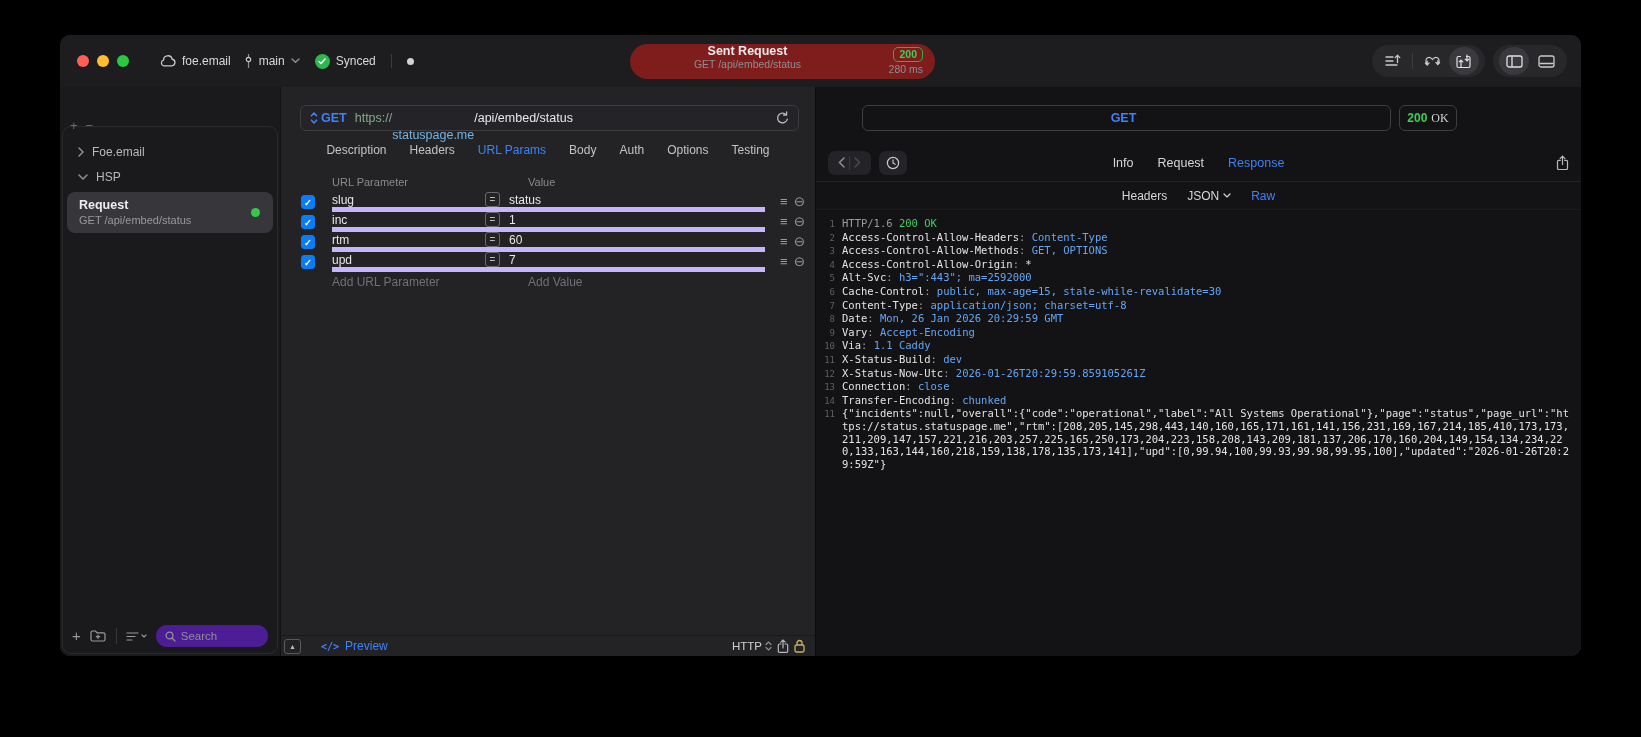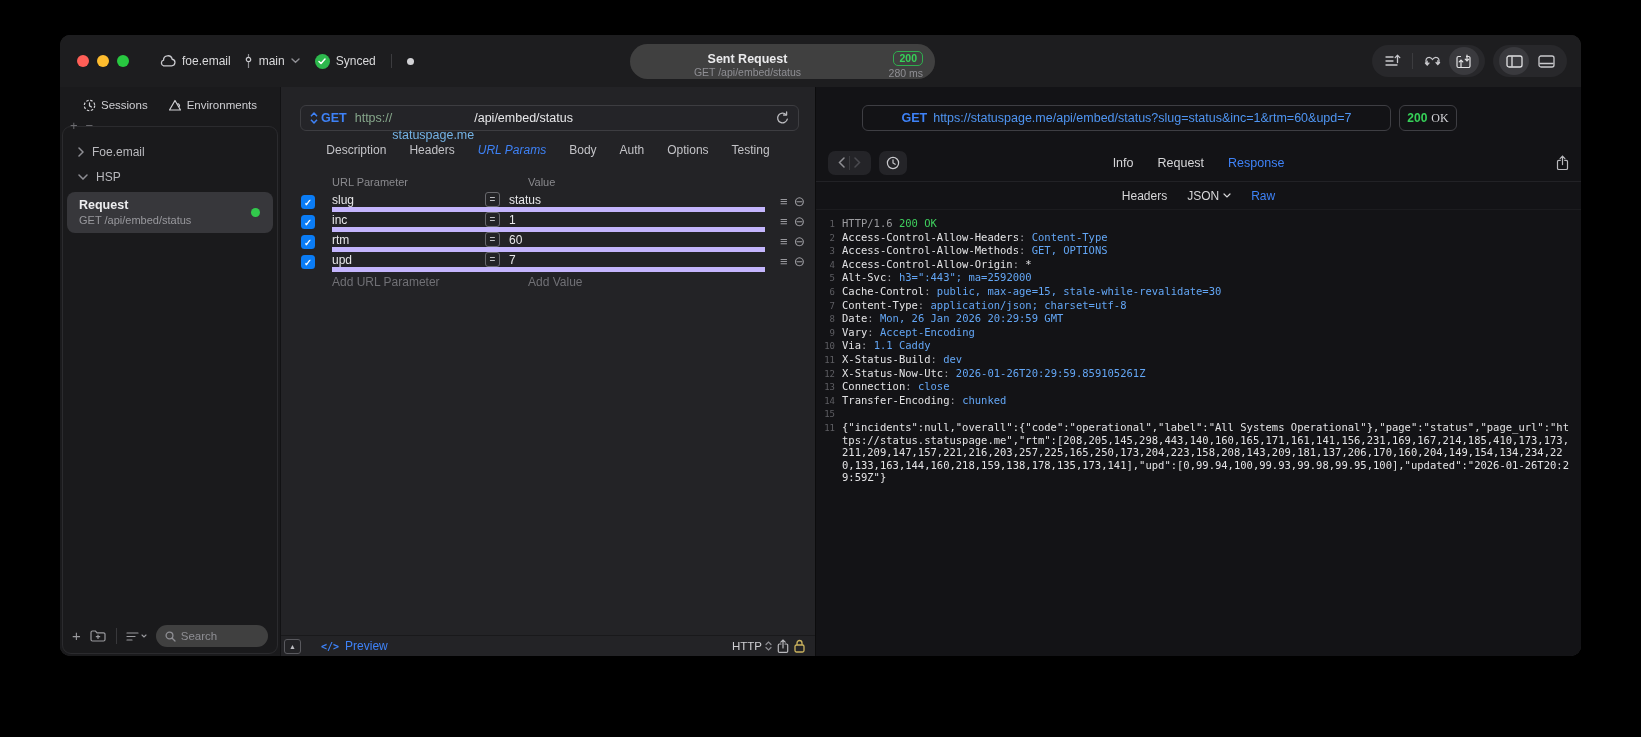--- a/index.html
+++ b/index.html
@@ -12,22 +12,22 @@
   
   .titlebar { height:52px; display:flex; align-items:center; position:relative; background:#1d1d1f; }
   .traffic { display:flex; gap:8px; margin-left:17px; }
   .light { width:12px; height:12px; border-radius:50%; }
   .tb-left { display:flex; align-items:center; gap:7px; margin-left:30px; font-size:12px; color:#d9d9db; }
   .tb-item { display:flex; align-items:center; gap:6px; }
   .tb-divider { width:1px; height:14px; background:#3c3c3f; margin:0 8px; }
   .white-dot { width:7px; height:7px; border-radius:50%; background:#d2d2d5; }
   .sync-badge { width:15px; height:15px; border-radius:50%; background:#2db84d; display:flex; align-items:center; justify-content:center; }
 
-  .center-pill { position:absolute; left:570px; top:9px; width:305px; height:35px; background:#404040;
-                 border-radius:18px; display:flex; align-items:flex-end; padding:0 12px; }
+  .center-pill { position:absolute; left:570px; top:9px; width:305px; height:35px; background:#7f1d1d;
+                 border-radius:18px; display:flex; align-items:flex-start; padding:0 12px; }
   .pill-text { position:absolute; left:0; right:70px; text-align:center; }
   .pill-title { font-size:12.5px; font-weight:600; color:#eaeaec; line-height:14px; }
   .pill-sub { font-size:10.5px; color:#8e8e93; line-height:13px; }
   .pill-right { margin-left:auto; text-align:right; }
   .code-badge { display:inline-block; border:1.5px solid #2fae4e; color:#36d158; font-size:10.5px; font-weight:600;
                 border-radius:5px; padding:0 5px; line-height:13px; }
   .pill-duration { font-size:10.5px; color:#8e8e93; line-height:12px; margin-top:1px; }
 
   .tb-right { position:absolute; right:14px; top:10px; display:flex; gap:8px; }
   .icon-group { background:#28282b; border-radius:16px; height:32px; display:flex; align-items:center; padding:0 6px; gap:2px; }
@@ -48,35 +48,35 @@
   .sb-plusminus { position:absolute; top:31px; left:10px; z-index:2; color:#6c6c70; font-size:13px; display:flex; gap:8px; }
   .sb-card { position:absolute; left:2px; right:2px; top:39px; bottom:2px; border:1px solid #2b2b2e; border-radius:9px; display:flex; flex-direction:column; }
   .tree { padding-top:12px; }
   .tree-item { height:25px; display:flex; align-items:center; padding-left:15px; gap:8px; font-size:12px; color:#b9b9bd; }
   .req-item { margin:3px 4px 0 4px; background:#37373b; border-radius:8px; padding:5px 12px 6px 12px; position:relative; }
   .req-item-title { font-size:12.5px; font-weight:600; color:#ededef; line-height:16px; }
   .req-item-sub { font-size:11px; color:#98989d; line-height:14px; }
   .green-dot { position:absolute; right:13px; top:50%; margin-top:-4.5px; width:9px; height:9px; border-radius:50%; background:#32c94c; }
   .sb-bottom { margin-top:auto; height:34px; display:flex; align-items:center; padding:0 9px; gap:9px; }
   .sb-bdivider { width:1px; height:16px; background:#38383b; }
-  .search-pill { flex:1; height:22px; background:#404040; border-radius:11px; display:flex; align-items:center; gap:5px; padding:0 9px; }
+  .search-pill { flex:1; height:22px; background:#4c1d95; border-radius:11px; display:flex; align-items:center; gap:5px; padding:0 9px; }
   .search-pill span { font-size:11.5px; color:#8e8e93; }
 
   
   .url-row { margin:18px 16px 0 19px; }
   .url-box { height:26px; border:1px solid #3d3d41; border-radius:6px; background:#242428;
              display:flex; align-items:center; padding:0 9px; font-size:12.5px; }
   .m-method { color:#3e82f7; font-weight:700; margin:0 8px 0 3px; }
   .u-scheme { color:#86a78b; }
   .u-host { color:#74b2e4;margin-top:33px; }
   .u-path { color:#e8e8ea; }
   .refresh { margin-left:auto; }
 
   .req-tabs { height:38px; display:flex; align-items:center; justify-content:center; gap:23px; font-size:12px; color:#c3c3c7; }
-  .req-tabs .tab.active { color:#3e82f7;font-style:italic; }
+  .req-tabs .tab.active { color:#3e82f7; }
 
   .param-area { flex:1; font-size:12px; padding-top:7px; }
   .param-header { height:16px; position:relative; color:#8a8a8e; font-size:11px; }
   .ph-name { position:absolute; left:51px; }
   .ph-value { position:absolute; left:247px; }
   .param-row { display:flex; align-items:center; height:20px; padding-left:20px; }
   .cb { width:14px; height:14px; border-radius:3.5px; background:#0a7cf5; color:#fff; font-size:9.5px; font-weight:700;
         display:flex; align-items:center; justify-content:center; margin-right:17px; flex-shrink:0; }
   .cells { flex:1; display:flex; align-items:center; height:100%; border-bottom:5px solid #c4b5fd; margin-right:8px; }
   .pname { width:153px; color:#e7e7e9; }
@@ -239,40 +239,20 @@
               <line x1="1.5" y1="8.5" x2="15.5" y2="8.5" stroke="#c9c9cd" stroke-width="1.3"></line>
             </svg>
         </div>
       </div>
     </div>
   </div>
 
   <div class="content">
 
     <div class="sidebar">
-      <div class="sb-tabs">
-        <div class="sb-tab">
-          <span>
-            <svg width="13" height="13" viewBox="0 0 13 13">
-                <circle cx="6.5" cy="6.5" r="5.2" fill="none" stroke="#cfcfd3" stroke-width="1.2" stroke-dasharray="2.5 1.6"></circle>
-                <path d="M6.5 3.8v3l2 1.2" fill="none" stroke="#cfcfd3" stroke-width="1.2" stroke-linecap="round"></path>
-              </svg>
-          </span>
-          <span>Sessions</span>
-        </div>
-        <div class="sb-tab">
-          <span>
-            <svg width="14" height="13" viewBox="0 0 14 13">
-                <path d="M7 1.5L12.5 11h-11z" fill="none" stroke="#cfcfd3" stroke-width="1.2" stroke-linejoin="round"></path>
-                <path d="M9.5 4.5c1.5.5 2.5 1.8 1.8 3.2" fill="none" stroke="#cfcfd3" stroke-width="1.2"></path>
-              </svg>
-          </span>
-          <span>Environments</span>
-        </div>
-      </div>
       <div class="sb-plusminus">
         <span>+</span>
         <span>−</span>
       </div>
 
       <div class="sb-card">
         <div class="tree">
           <div class="tree-item">
             <span>
               <svg width="6" height="10" viewBox="0 0 6 10">
@@ -452,21 +432,20 @@
               </svg>
           </span>
         </div>
       </div>
     </div>
 
     <div class="rightp">
       <div class="resp-top">
         <div class="resp-url">
           <span class="r-method">GET</span>
-          <span class="r-url">https://statuspage.me/api/embed/status?slug=status&amp;inc=1&amp;rtm=60&amp;upd=7</span>
         </div>
         <div class="resp-status">
           <span class="st-code">200</span>
           <span class="st-ok">OK</span>
         </div>
       </div>
 
       <div class="resp-nav">
         <div class="navpill">
           <span class="nav-ch">
@@ -570,24 +549,20 @@
           </div>
           <div class="code-line">
             <span class="gutter">13</span>
             <span class="ctext"><span class="c-plain">Connection</span><span class="c-dim">: </span><span class="c-value">close</span></span>
           </div>
           <div class="code-line">
             <span class="gutter">14</span>
             <span class="ctext"><span class="c-plain">Transfer-Encoding</span><span class="c-dim">: </span><span class="c-value">chunked</span></span>
           </div>
           <div class="code-line">
-            <span class="gutter">15</span>
-            <span class="ctext"></span>
-          </div>
-          <div class="code-line">
             <span class="gutter">11</span>
             <span class="ctext"><span class="c-plain">{"incidents":null,"overall":{"code":"operational","label":"All Systems Operational"},"page":"status","page_url":"https://status.statuspage.me","rtm":[208,205,145,298,443,140,160,165,171,161,141,156,231,169,167,214,185,410,173,173,211,209,147,157,221,216,203,257,225,165,250,173,204,223,158,208,143,209,181,137,206,170,160,204,149,154,134,234,220,133,163,144,160,218,159,138,178,135,173,141],"upd":[0,99.94,100,99.93,99.98,99.95,100],"updated":"2026-01-26T20:29:59Z"}</span></span>
           </div>
         </div>
     </div>
 
   </div>
 </div>
 
 </body></html>

